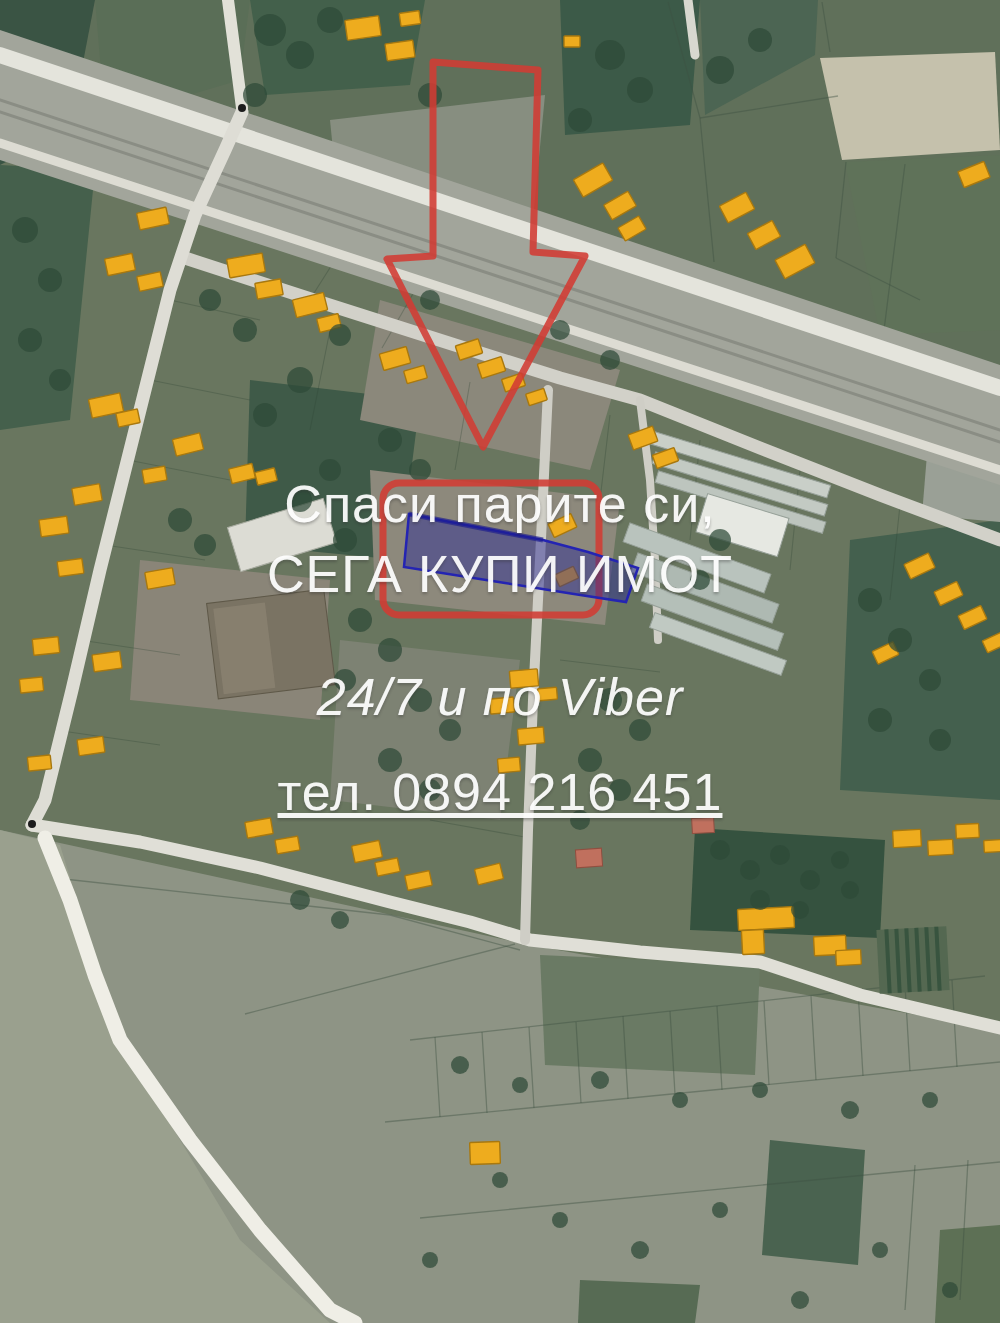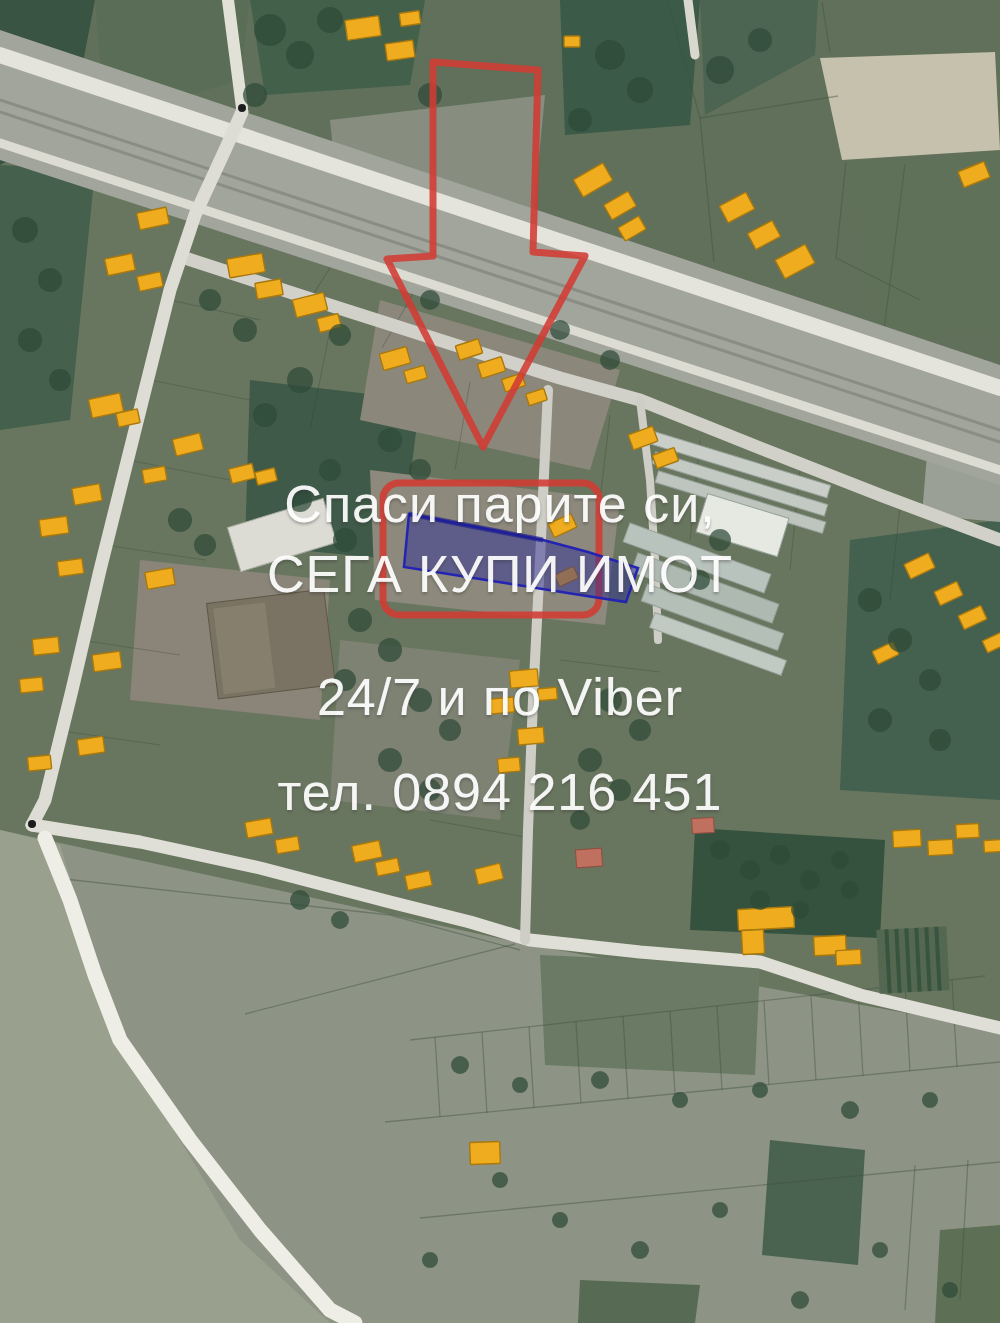--- a/index.html
+++ b/index.html
@@ -16,21 +16,21 @@
   #red-buildings-layer rect{stroke-width:1;}
   .gh{stroke:#96a098;stroke-width:1;}
   .overlay-line{fill:none;stroke-width:7;stroke-linejoin:round;stroke-linecap:round;opacity:.88;}
   .parcel{fill-opacity:.48;stroke:#2424b2;stroke-width:2.5;}
 
   
   .wm{position:absolute;left:50%;transform:translateX(-50%);white-space:nowrap;
       font-size:52px;letter-spacing:1px;color:#ffffff;opacity:.93;font-weight:400;
       text-shadow:0 2px 3px rgba(45,45,45,.38),0 0 1px rgba(255,255,255,.45);
       line-height:1;}
-  .wm1{top:478px;} .wm2{top:548px;} .wm3{top:671px;} .wm4{top:766px;}
+  .wm1{top:478px;} .wm2{top:548px;} .wm3{top:671px;font-style:italic;} .wm4{top:766px;text-decoration:underline;}
 </style>
 </head>
 <body>
 
 <div class="stage">
   <svg viewBox="0 0 1000 1323" aria-hidden="true">
 
     <g>
       <rect x="0" y="0" width="1000" height="1323" fill="#69765f"></rect>
 

